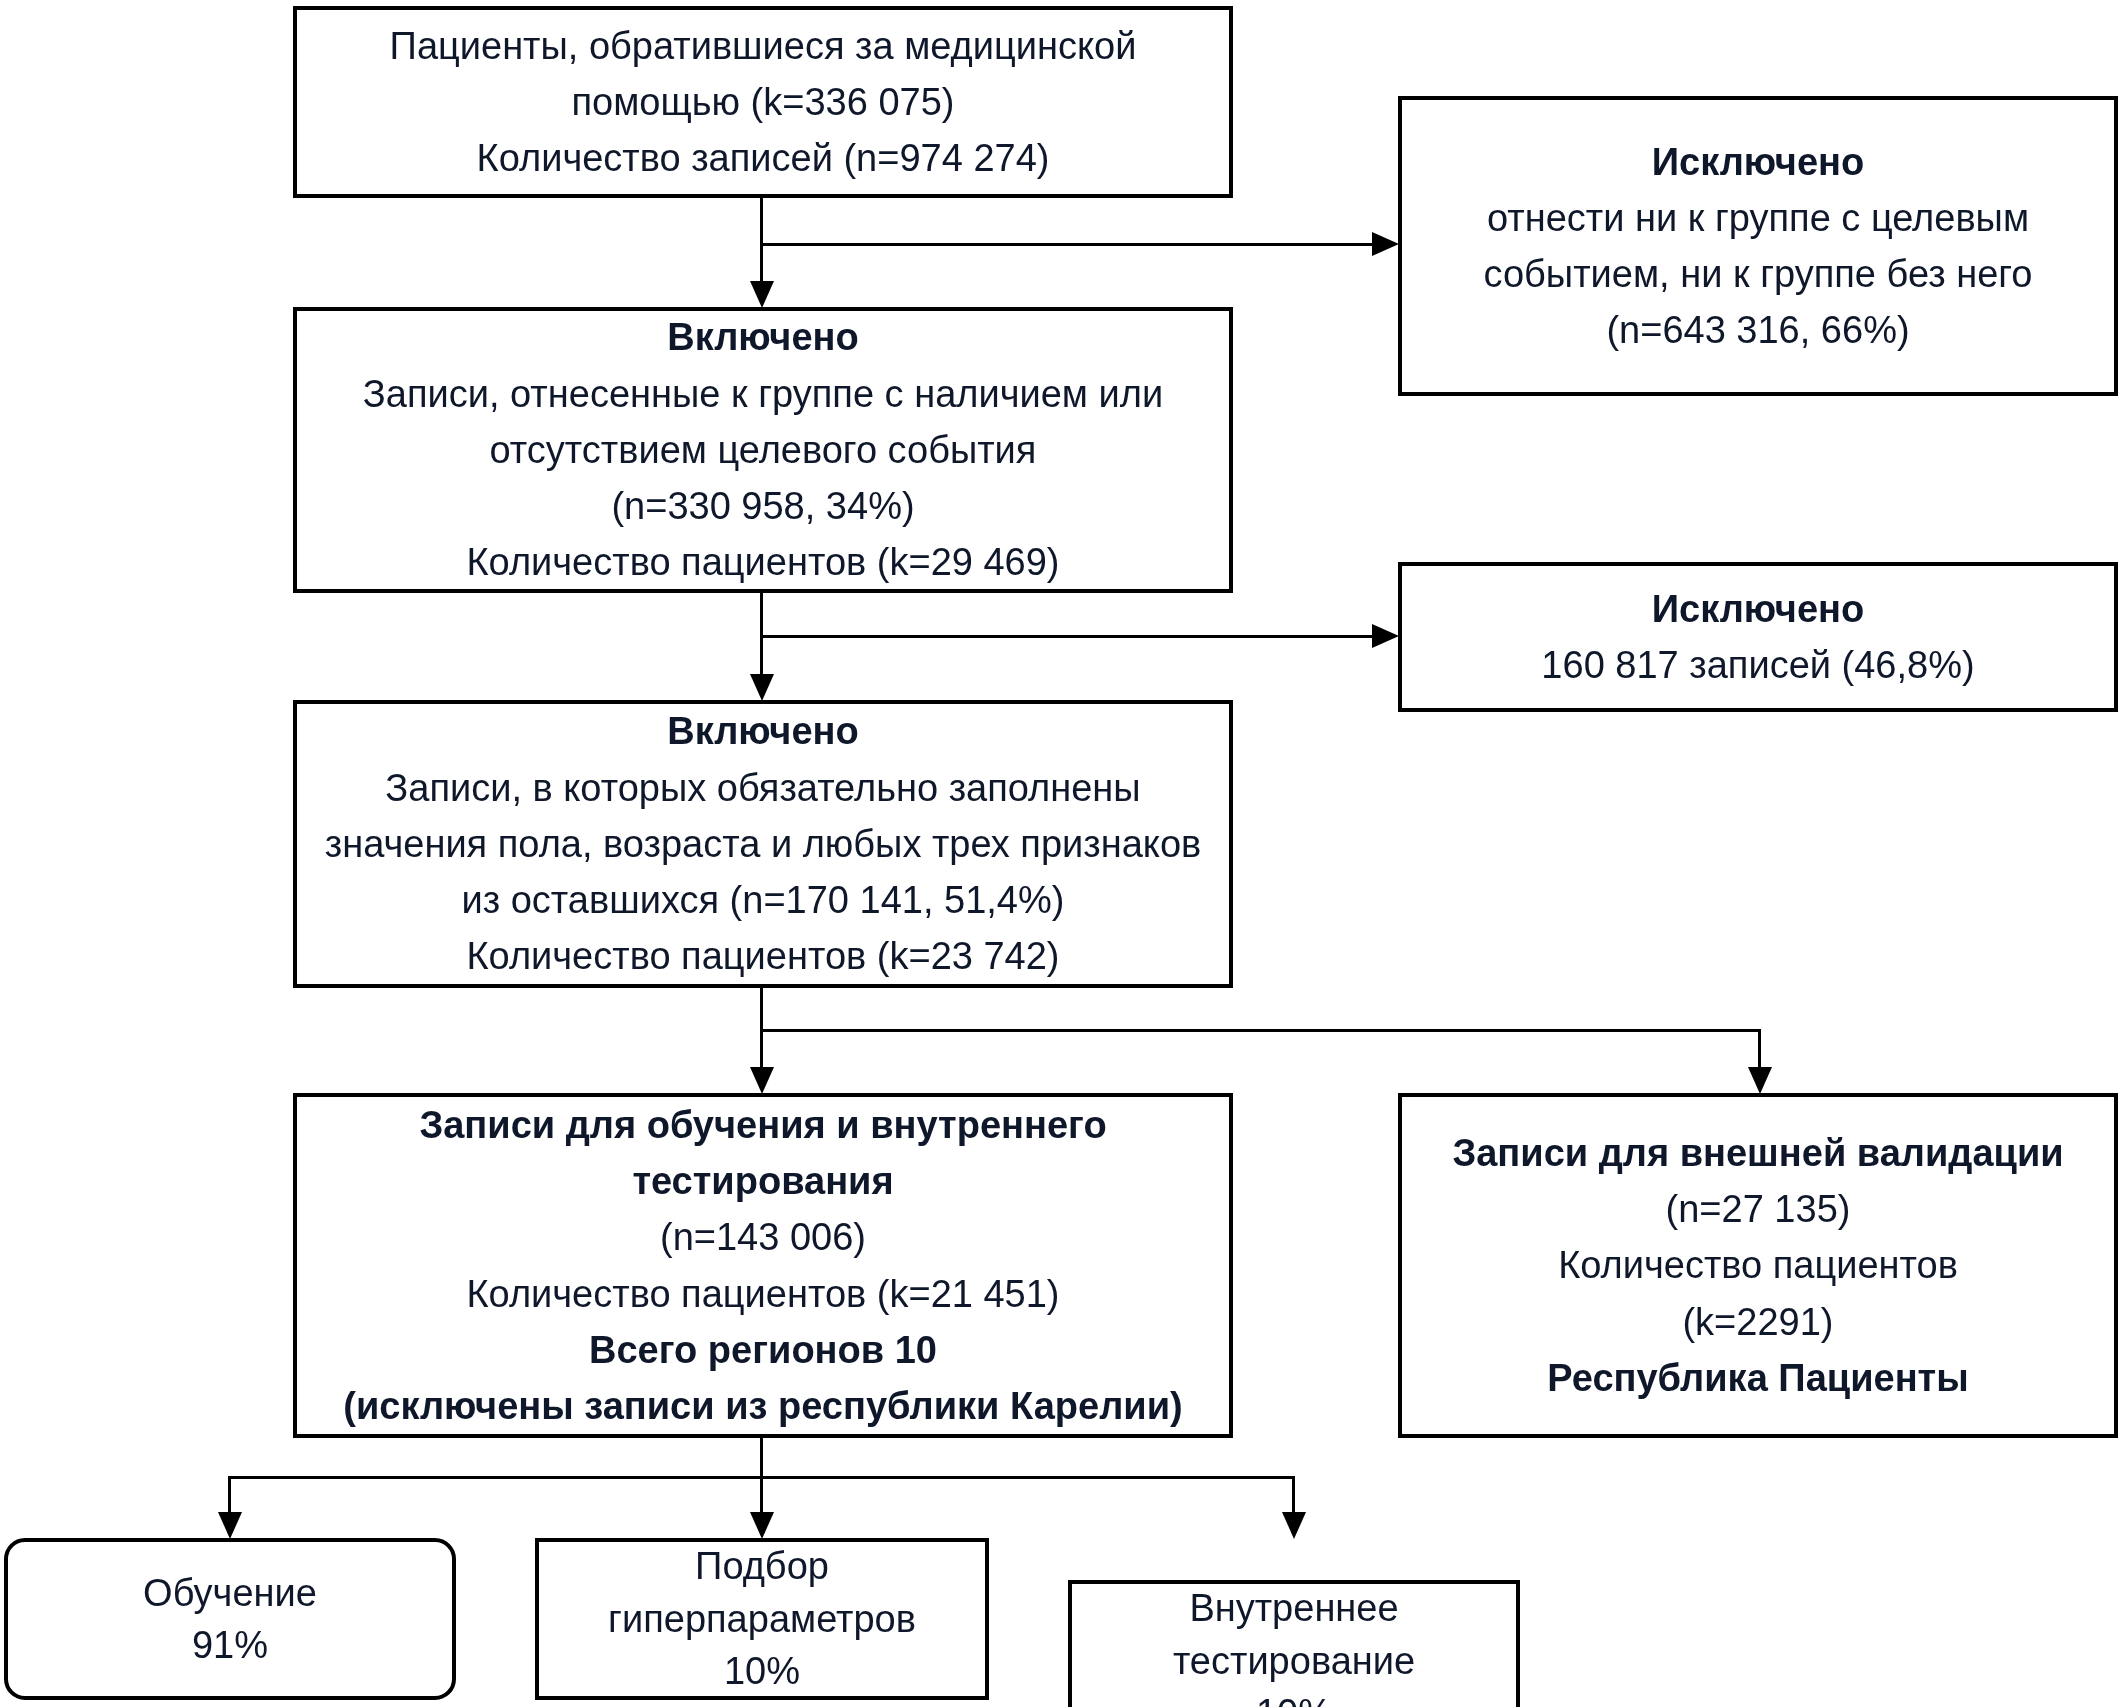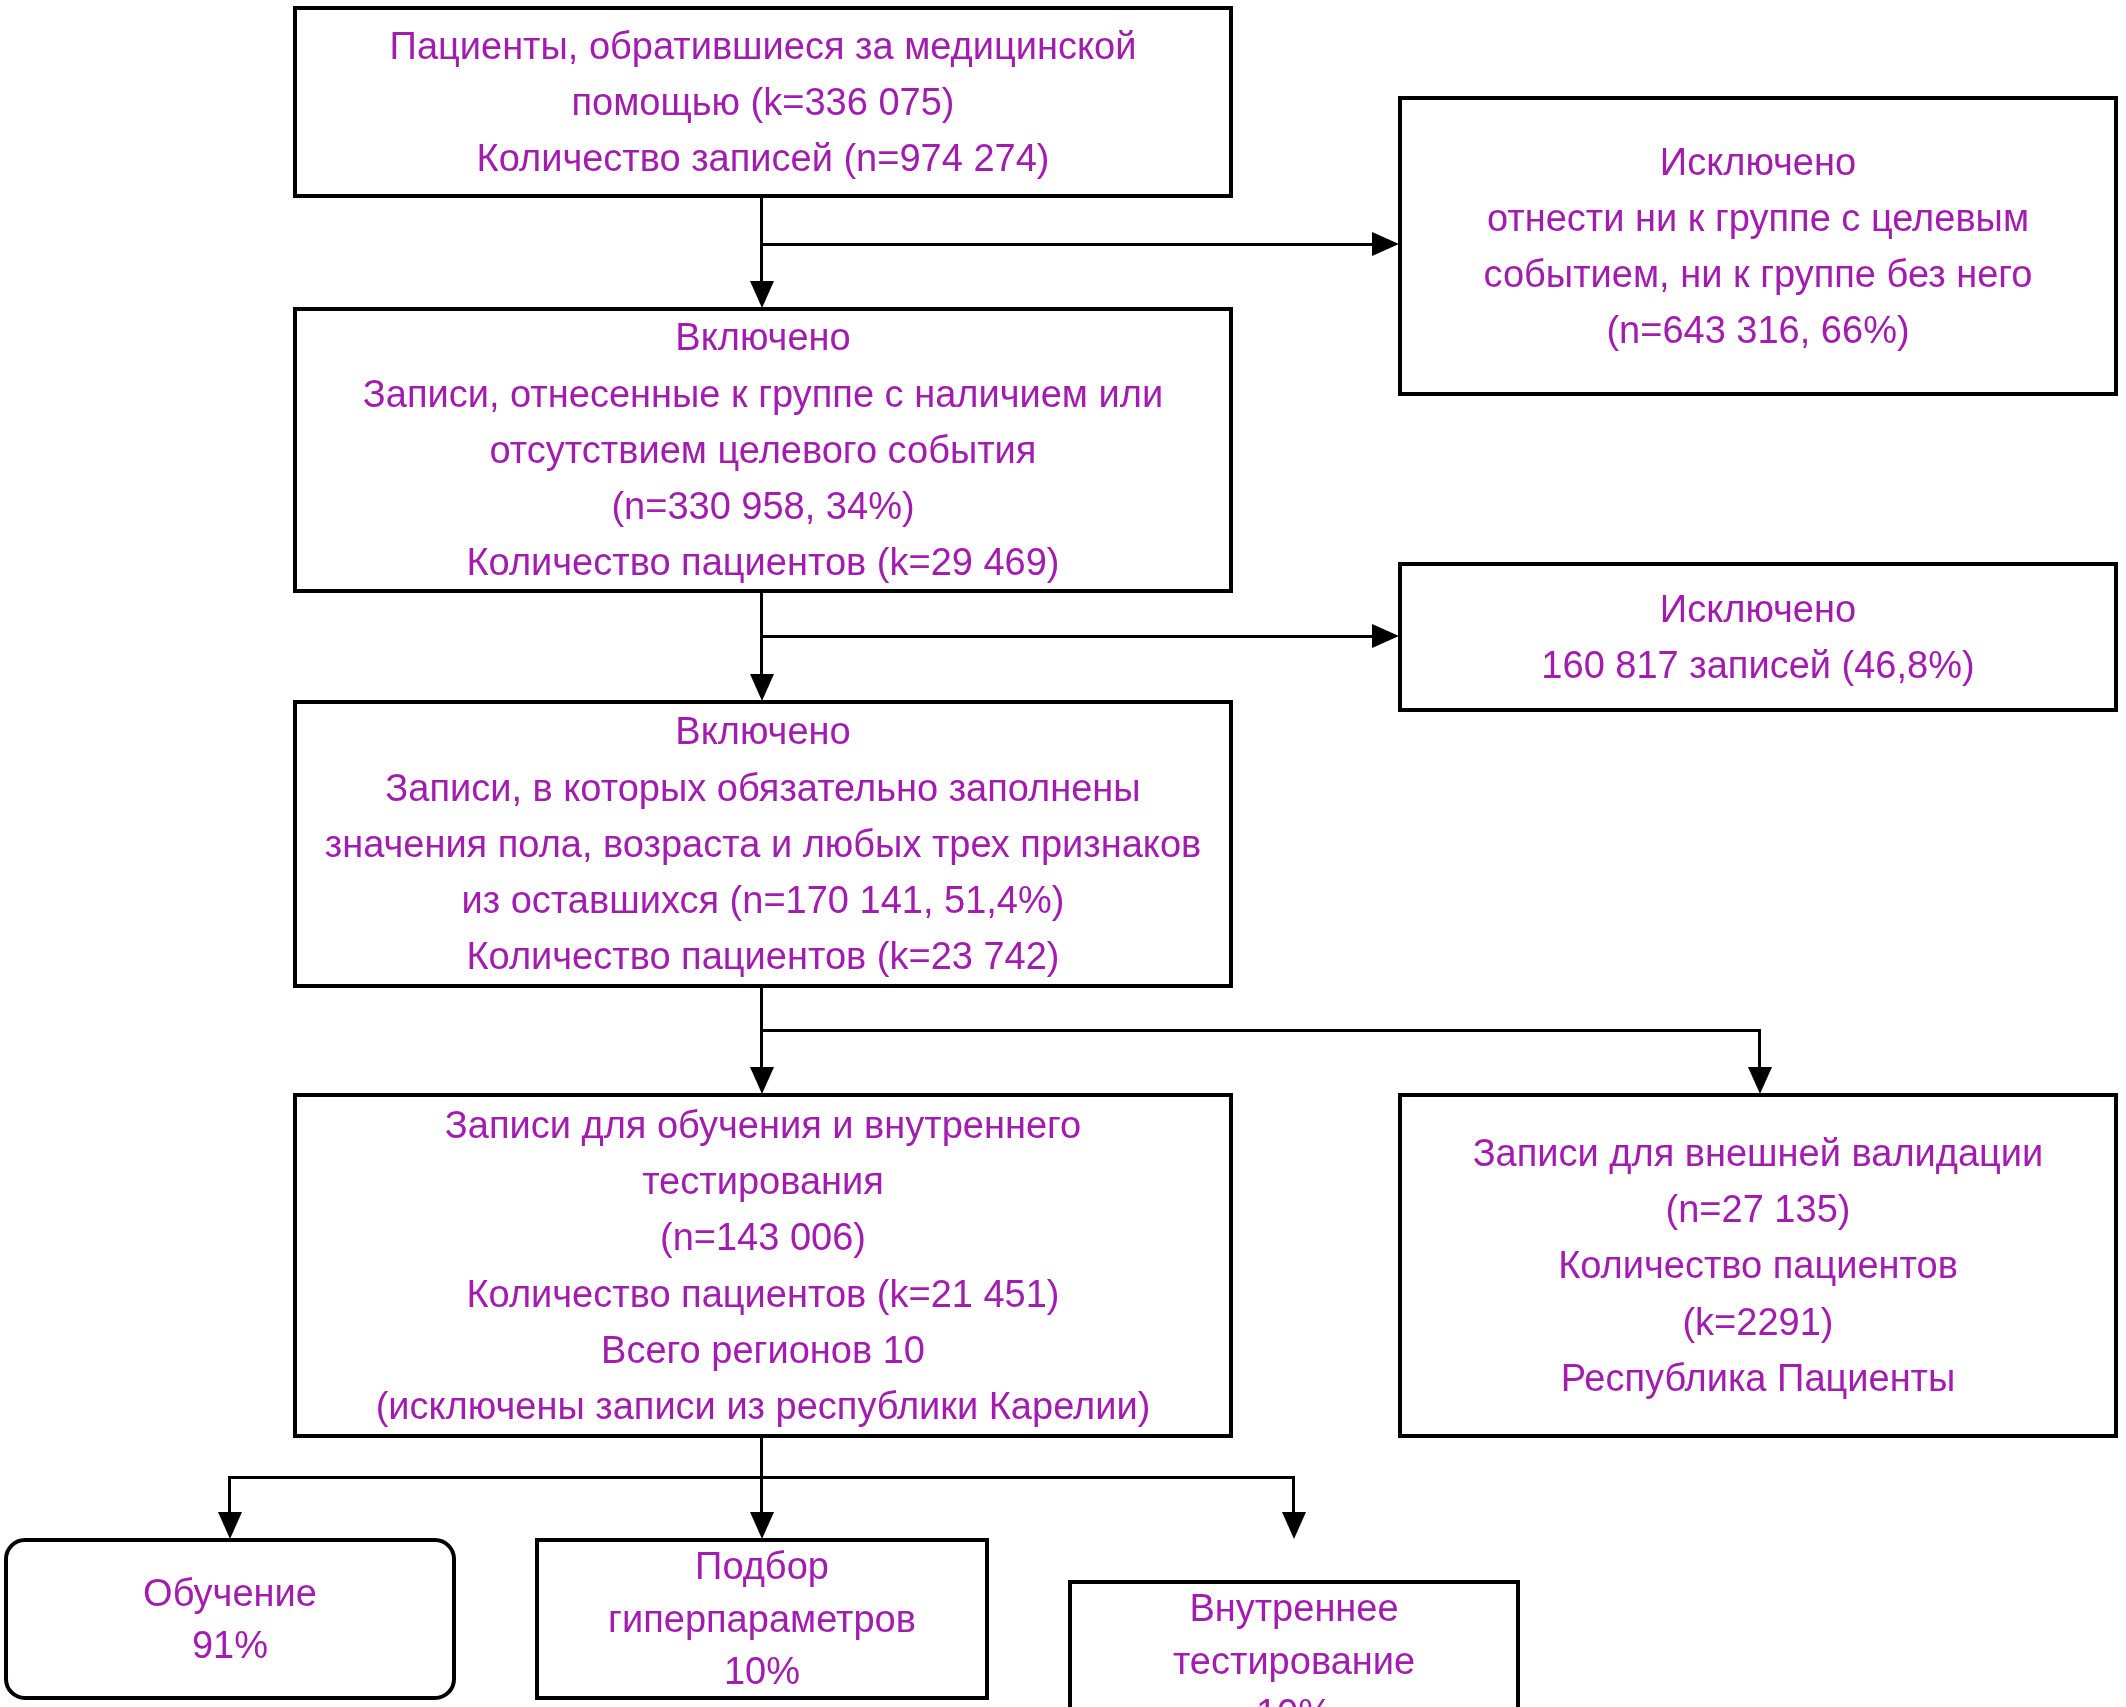--- a/index.html
+++ b/index.html
@@ -6,39 +6,39 @@
     margin: 0;
     padding: 0;
     background: #ffffff;
   }
   .canvas {
     position: relative;
     width: 2126px;
     height: 1707px;
     background: #ffffff;
     font-family: "Liberation Sans", "DejaVu Sans", sans-serif;
-    color: #a21caf;
+    color: #0f172a;
   }
   .box {
     position: absolute;
     box-sizing: border-box;
     border: 4px solid #000000;
     background: #ffffff;
     display: flex;
     flex-direction: column;
     align-items: center;
     justify-content: center;
     text-align: center;
   }
   .bline {
     font-size: 38px;
     line-height: 1.48;
     white-space: nowrap;
   }
-  .bold { font-weight: normal; }
+  .bold { font-weight: bold; }
   .small-lh .bline { line-height: 1.38; }
   .v-line {
     position: absolute;
     width: 3px;
     background: #000000;
   }
   .h-line {
     position: absolute;
     height: 3px;
     background: #000000;

